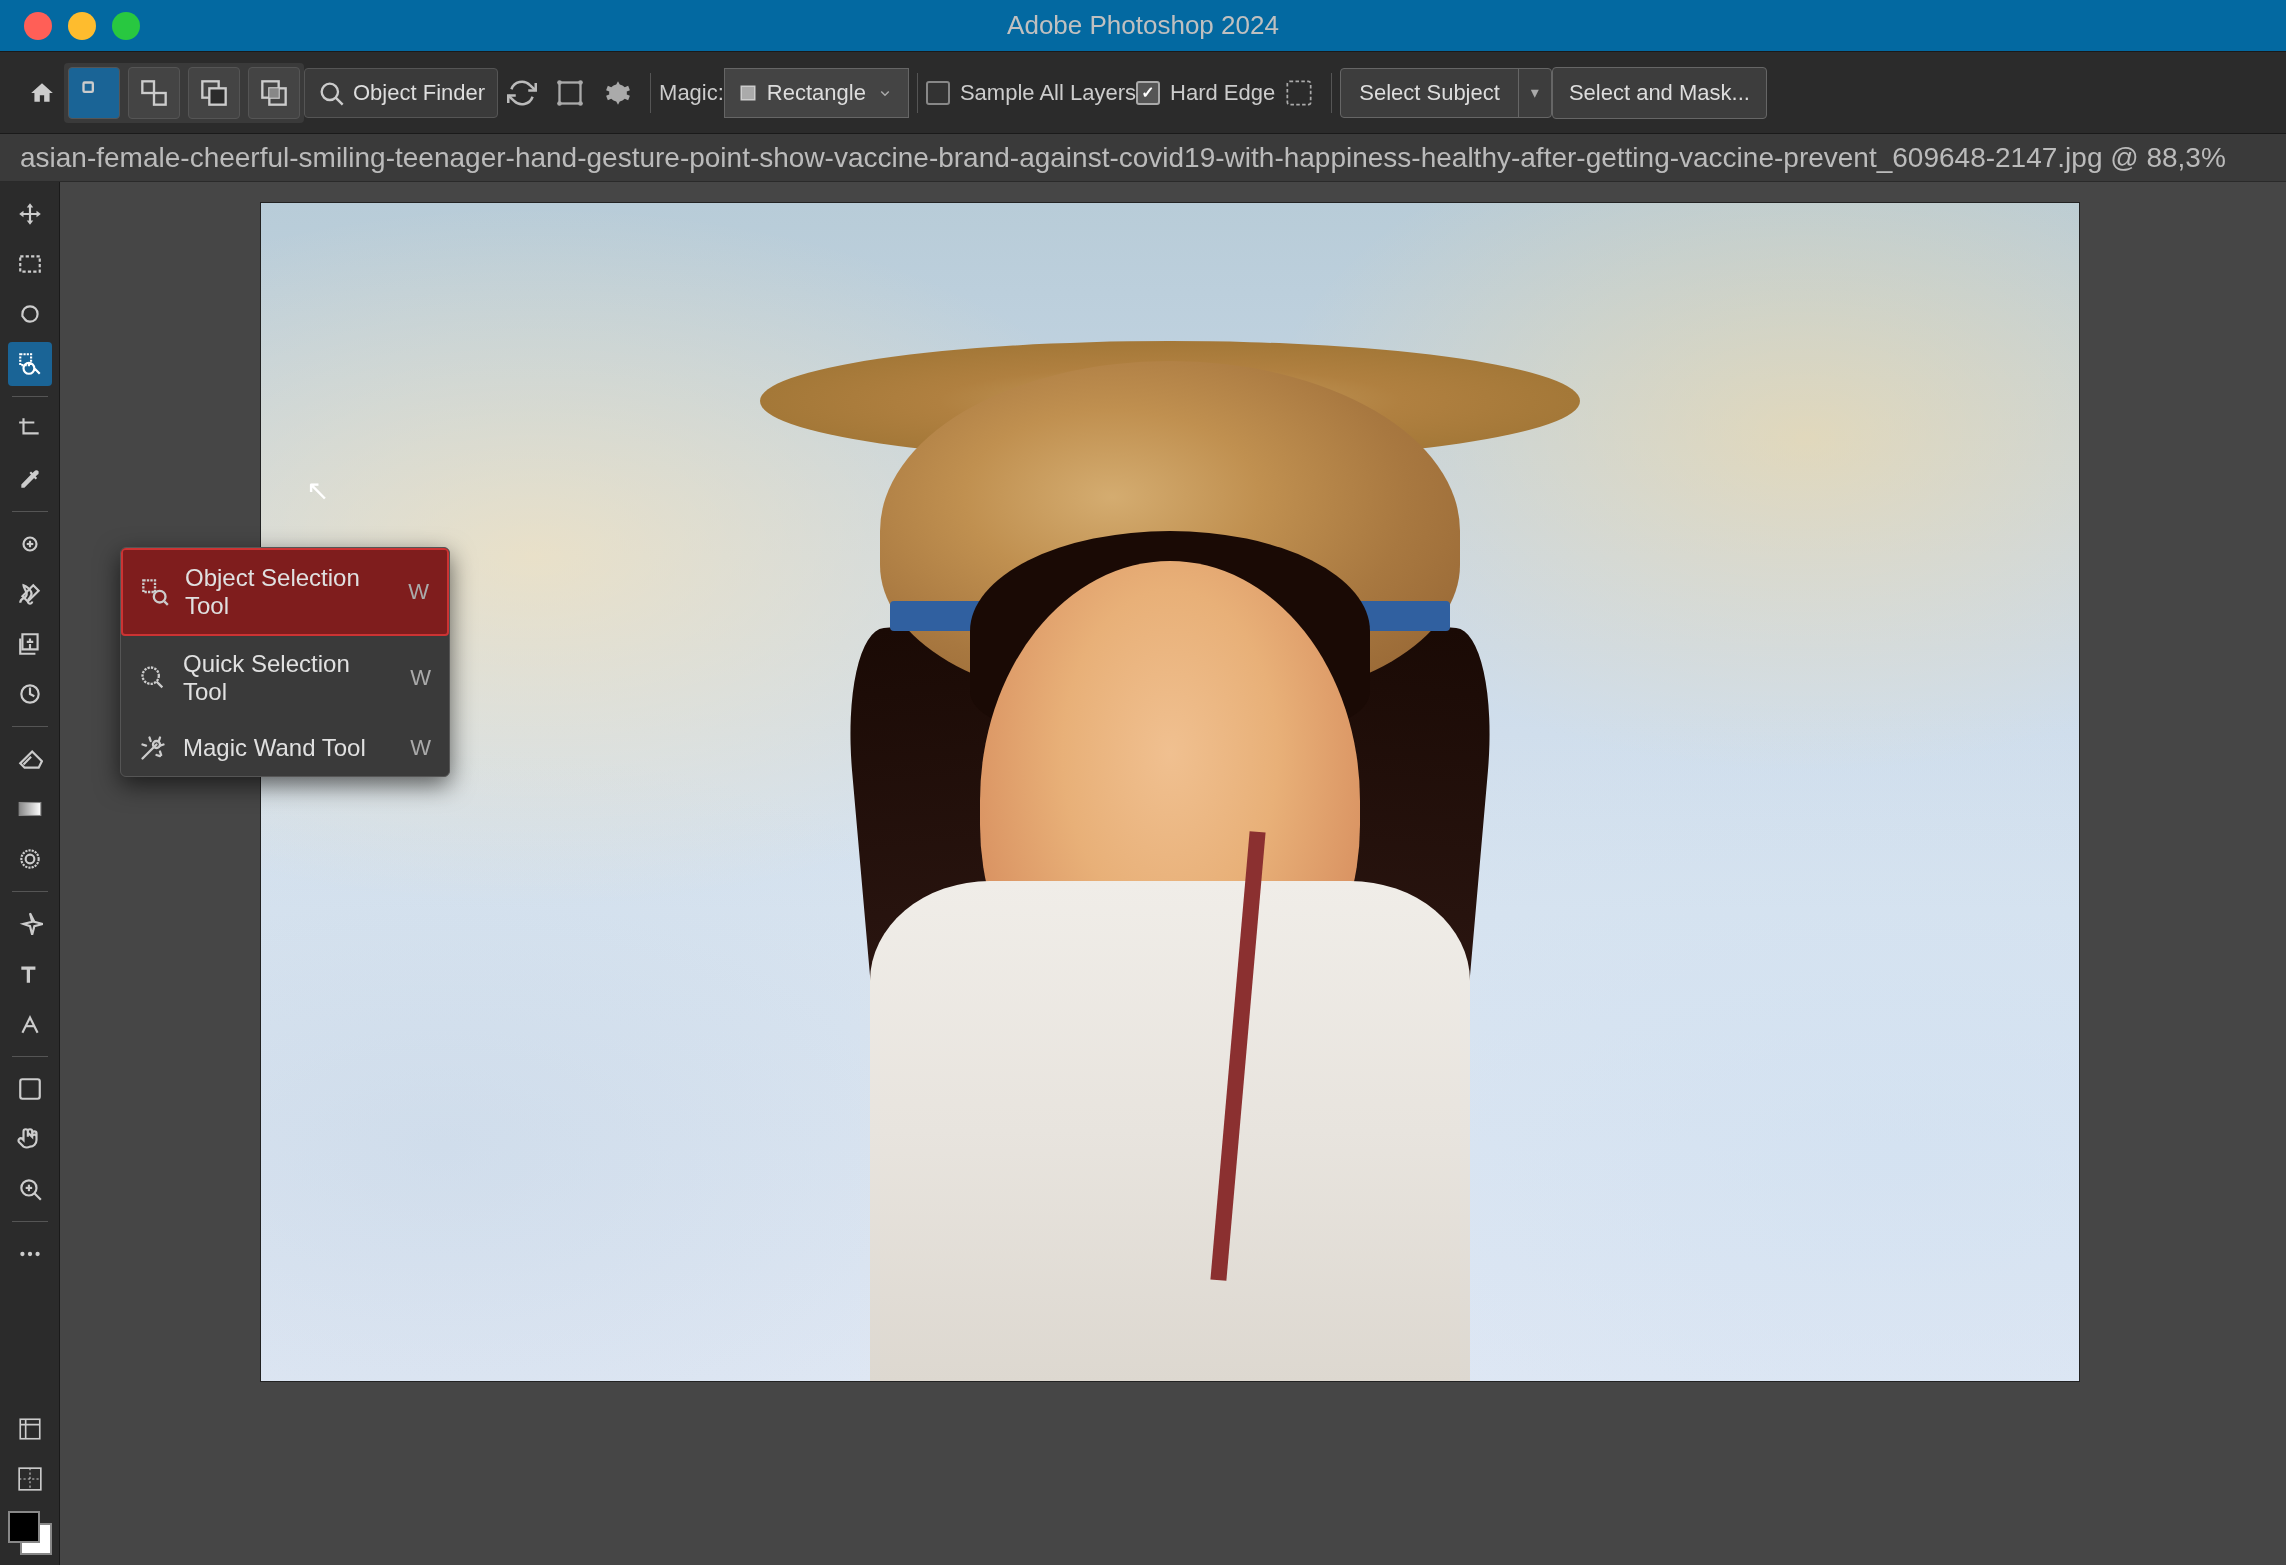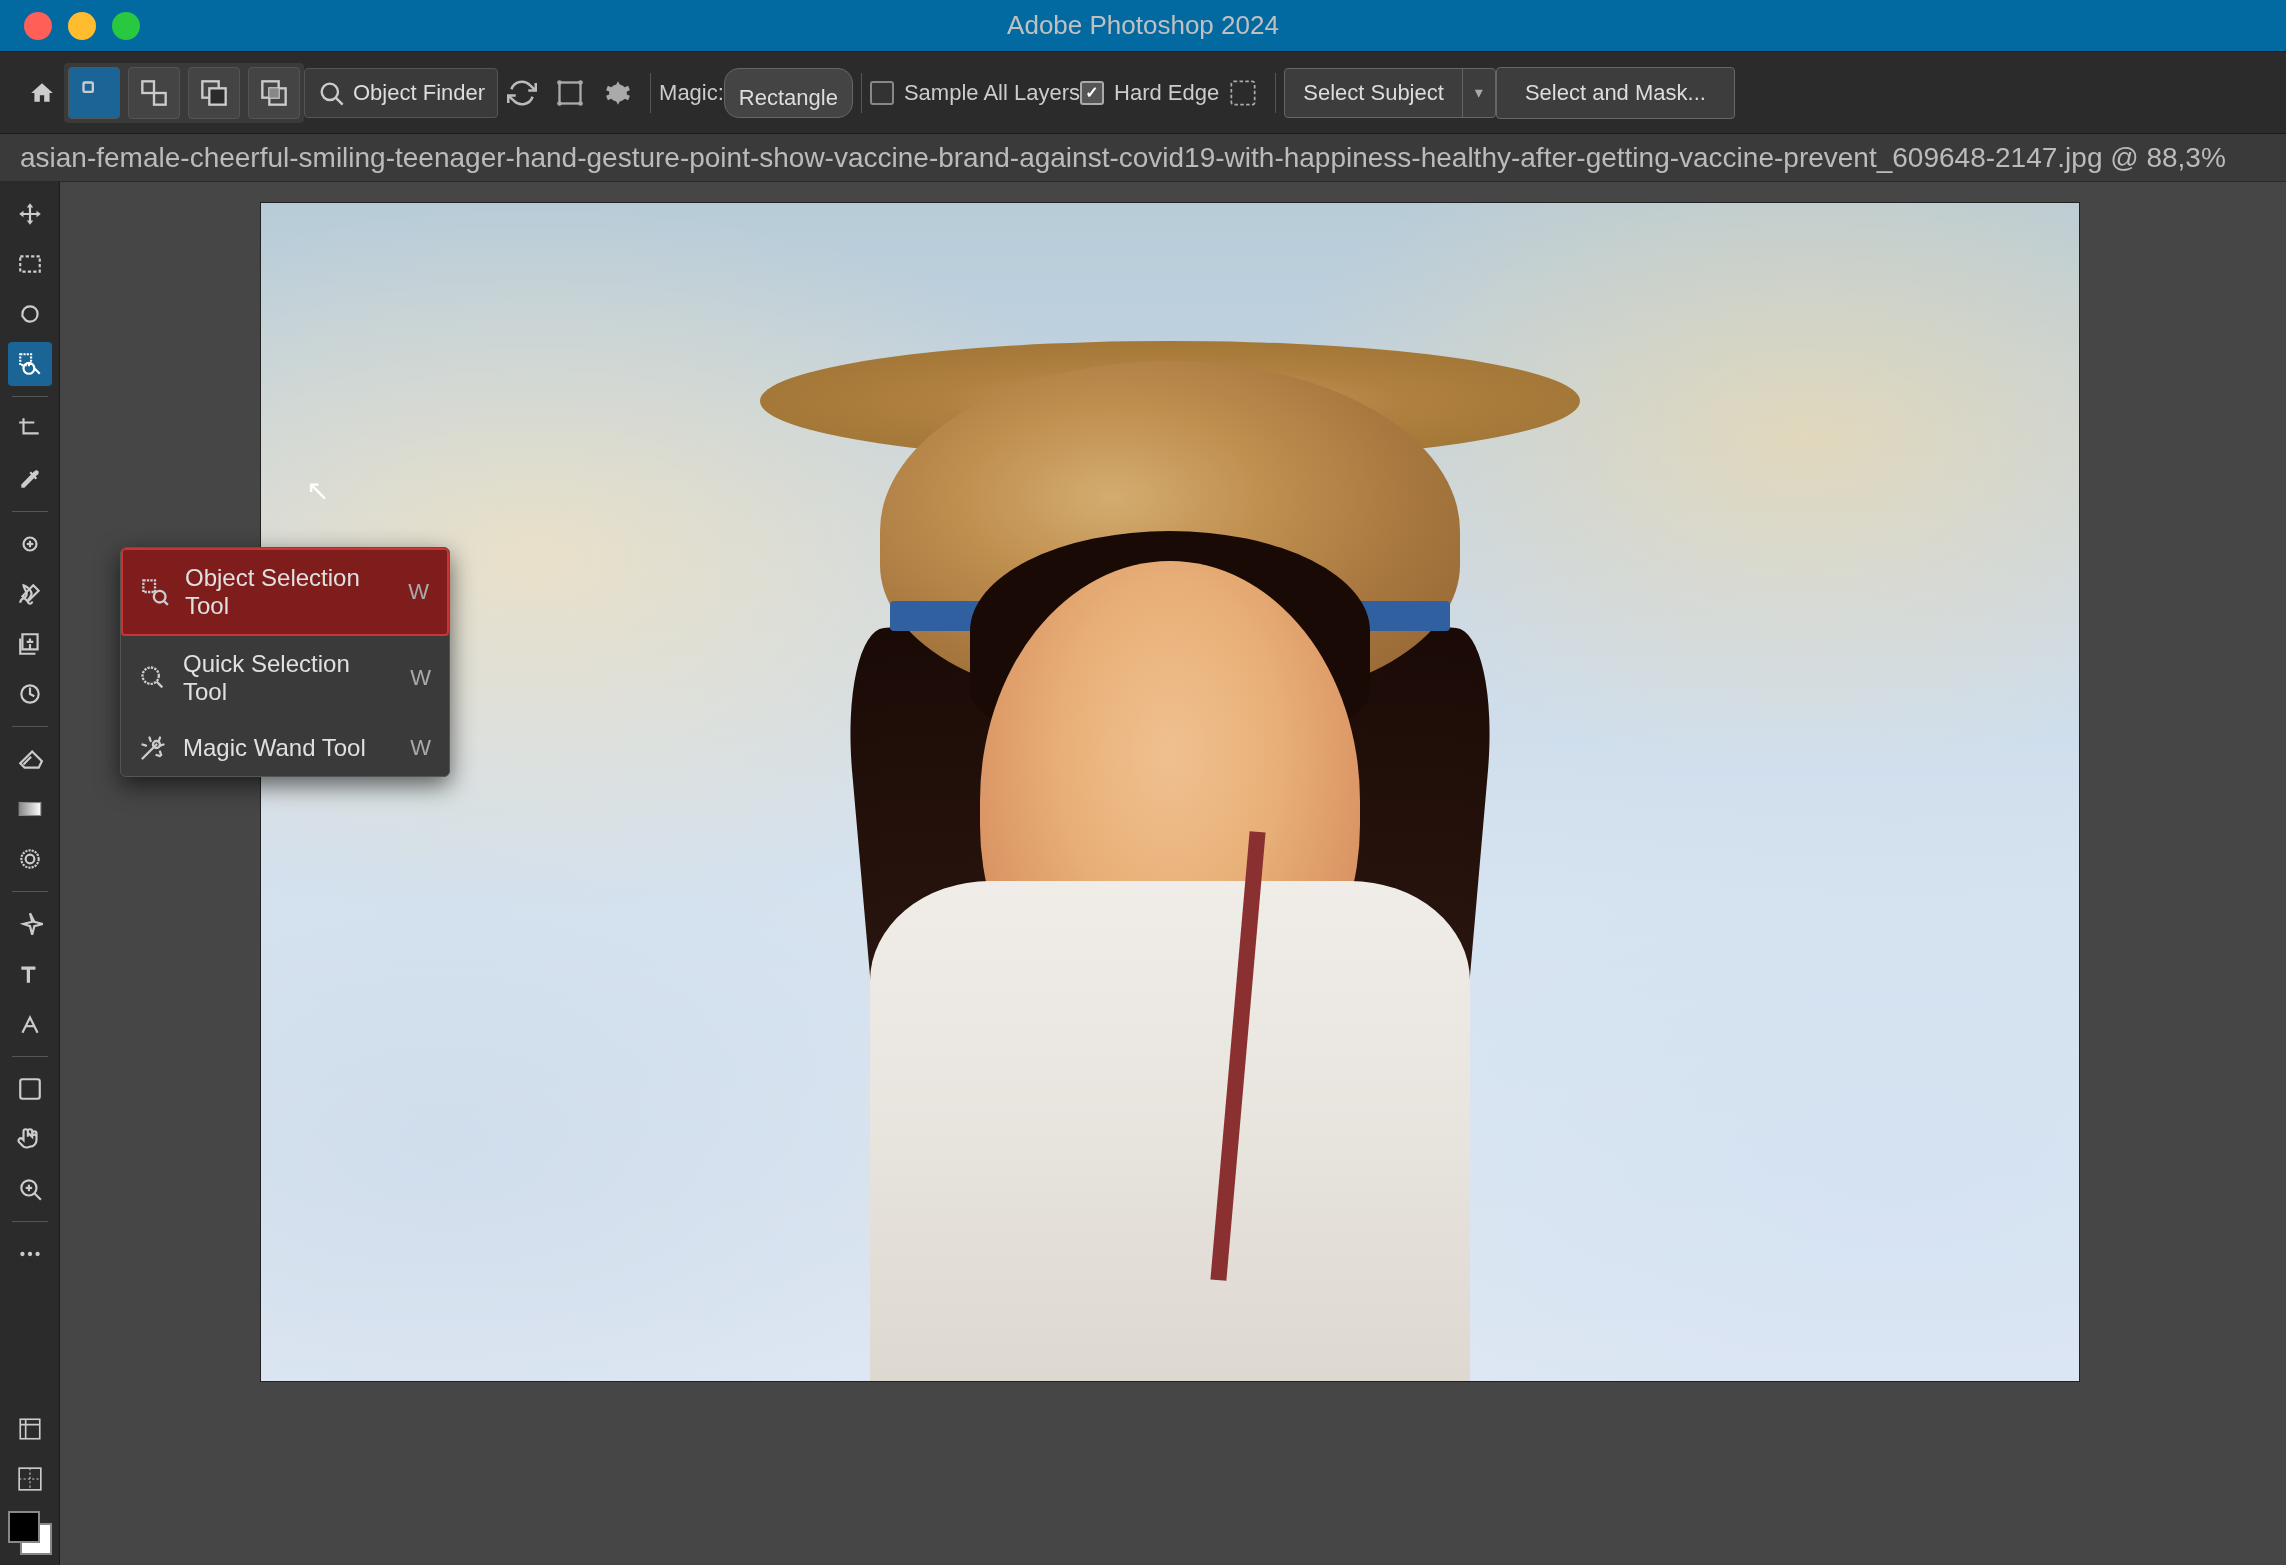--- a/index.html
+++ b/index.html
@@ -402,28 +402,27 @@
       content: '✓';
       color: #fff;
       font-size: 16px;
       font-weight: bold;
     }
     .mode-dropdown {
       display: flex;
       align-items: center;
       background: #444;
       border: 1px solid #666;
-      border-radius: 15px;
+      border-radius: 0;
       padding: 6px 14px;
       gap: 10px;
       cursor: pointer;
       color: #ddd;
       font-size: 22px;
       height: 50px;
-      flex-direction: column;
     }
     .mode-dropdown svg {
       width: 18px;
       height: 18px;
       fill: #aaa;
     }
     .select-subject-btn {
       display: flex;
       align-items: center;
       background: #3d3d3d;
@@ -448,21 +447,21 @@
       height: 100%;
       display: flex;
       align-items: center;
     }
     .select-mask-btn {
       display: flex;
       align-items: center;
       background: #3d3d3d;
       border: 1px solid #666;
       border-radius: 4px;
-      padding: 0 28px;
+      padding: 0 16px;
       height: 52px;
       cursor: pointer;
       color: #ddd;
       font-size: 22px;
     }
 
     .obj-finder-btn {
       display: flex;
       align-items: center;
       gap: 8px;

